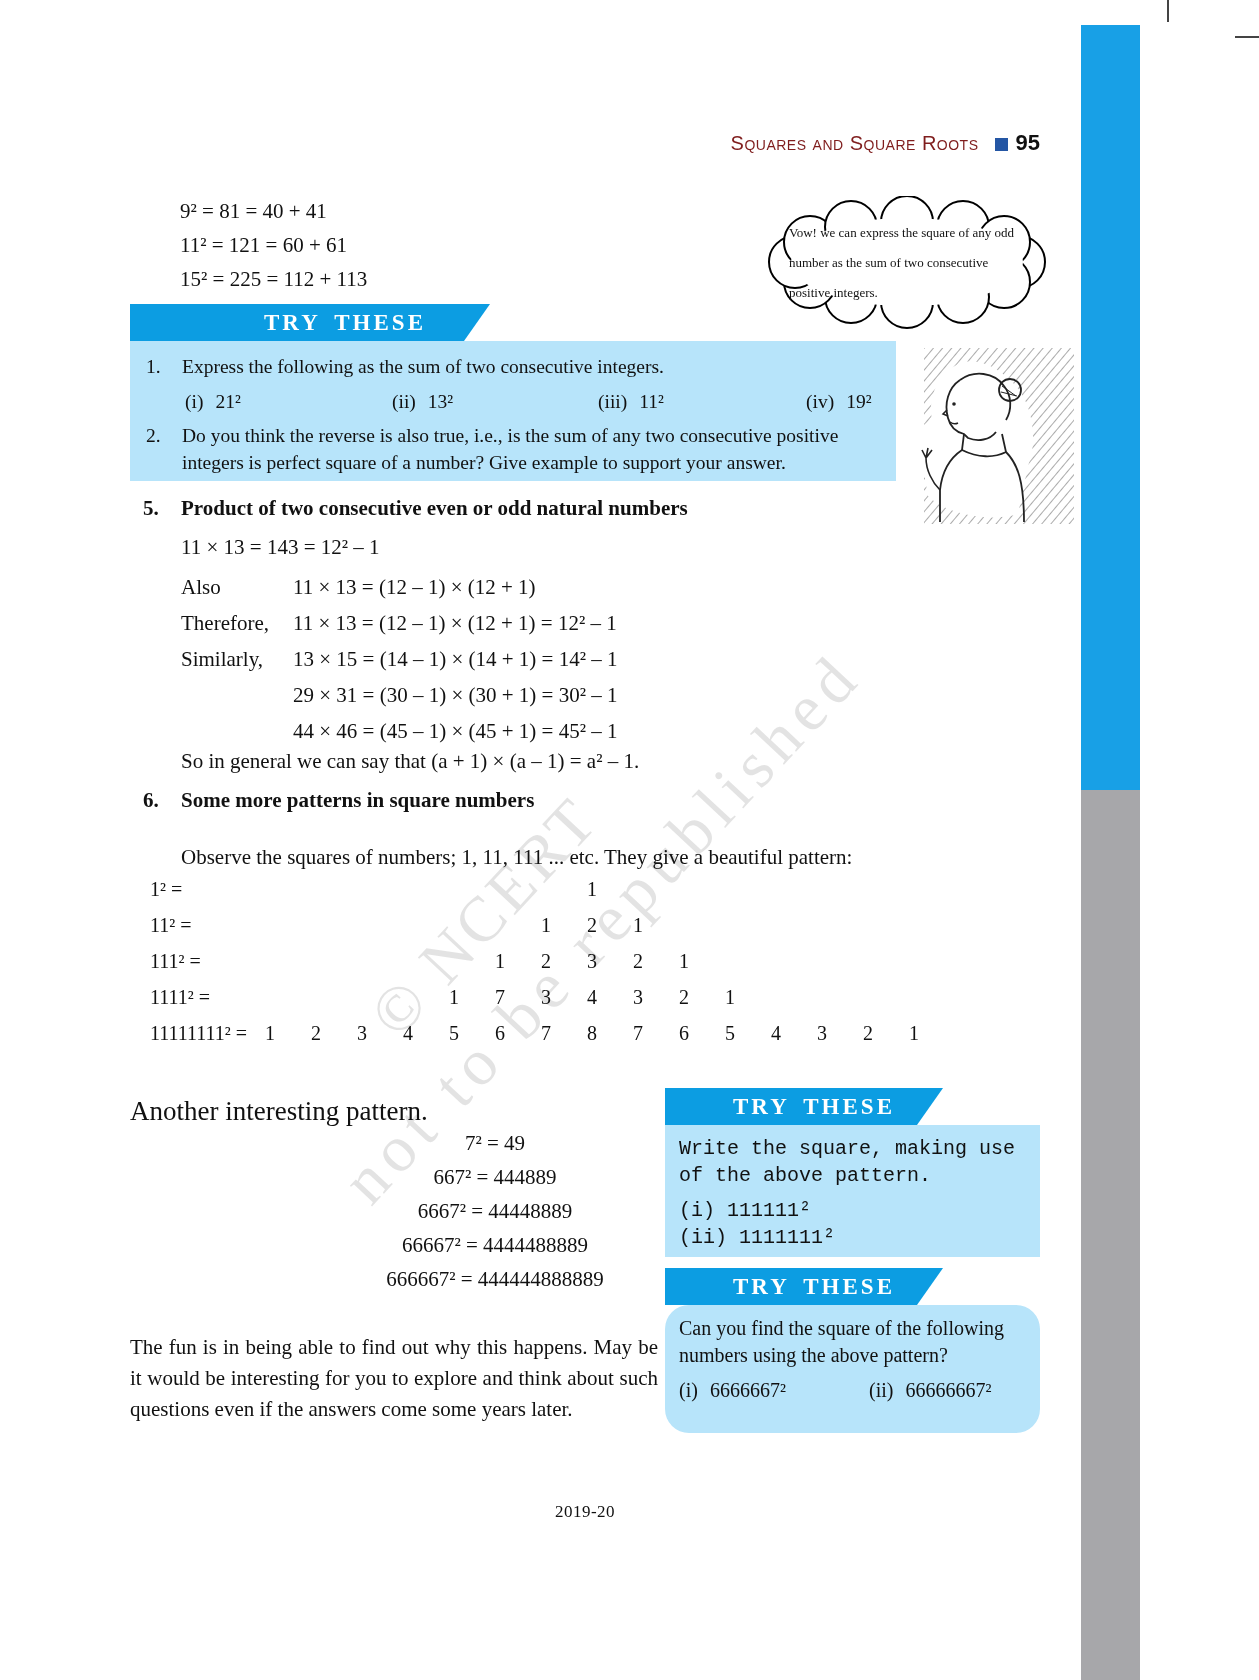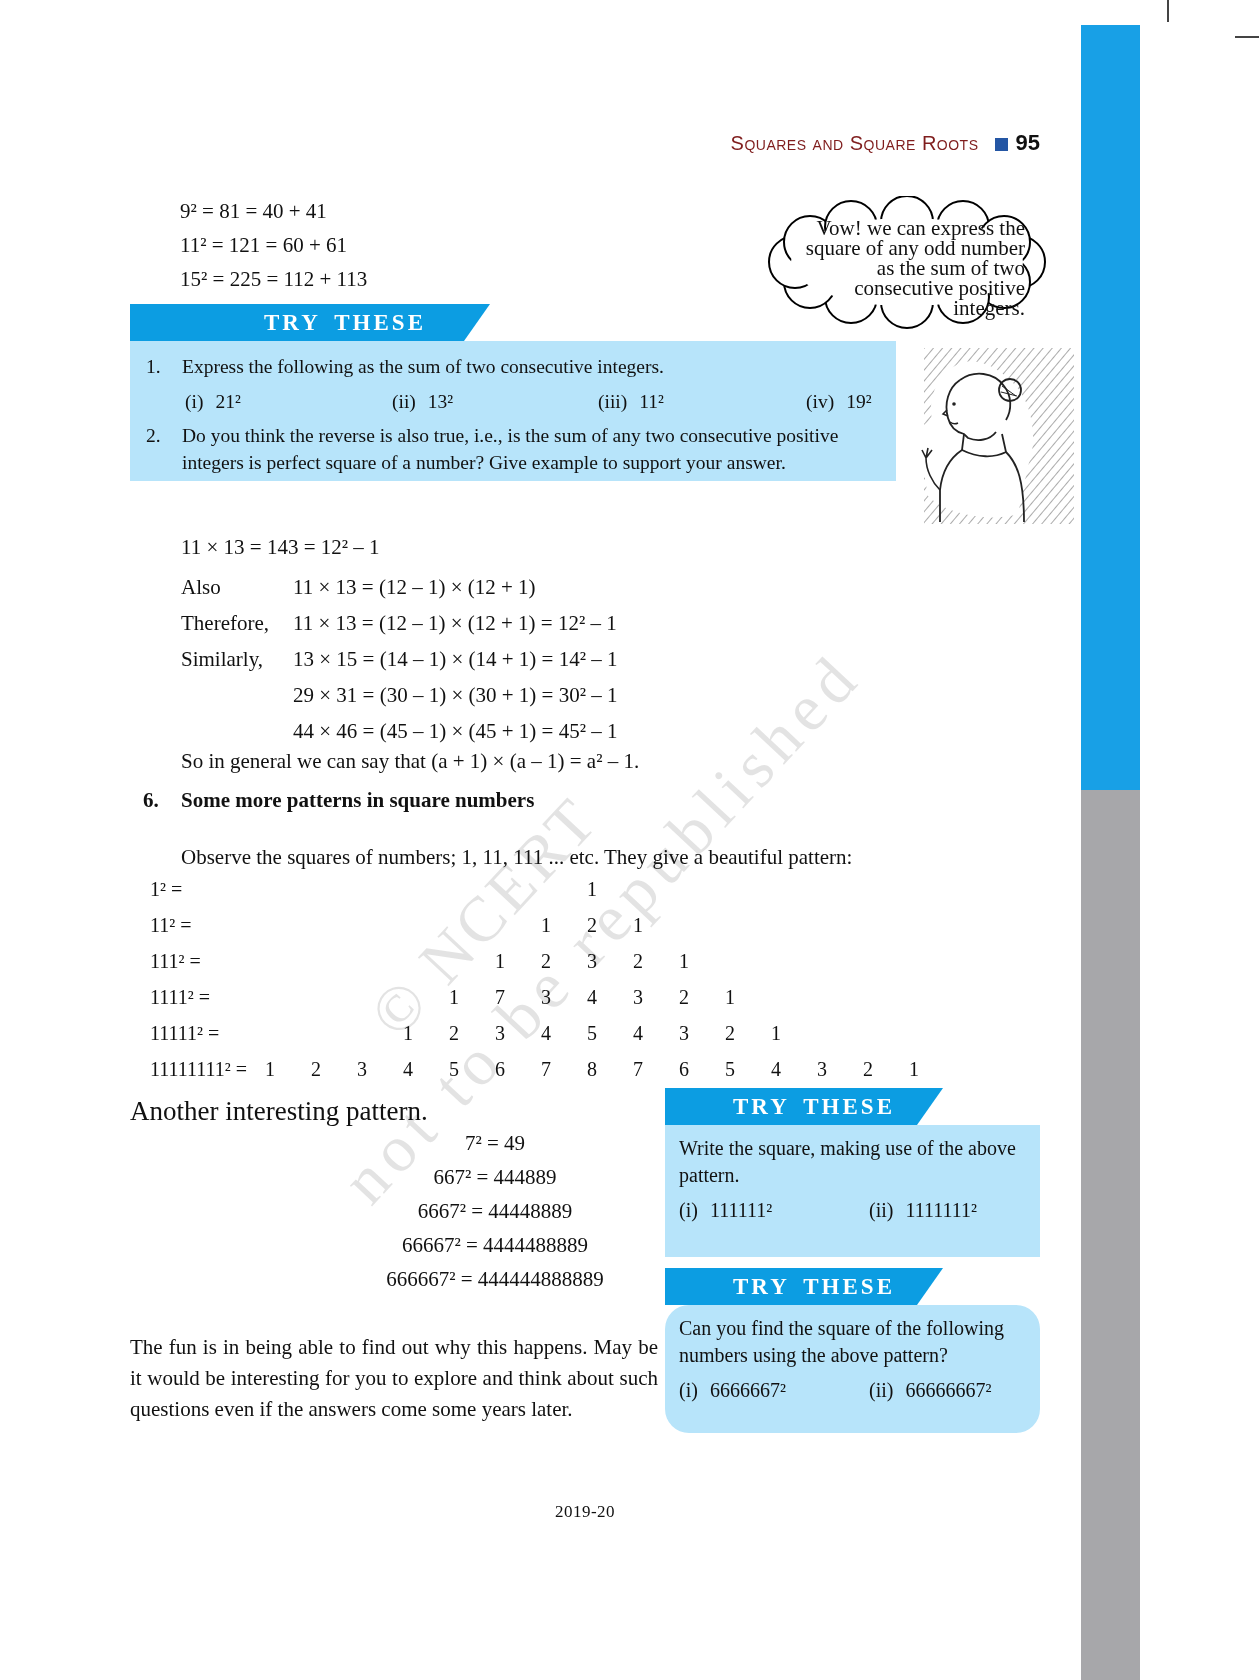--- a/index.html
+++ b/index.html
@@ -30,22 +30,22 @@
   .header-square { display:inline-block; width:13px; height:13px; background:#2456a4;
                    margin:0 8px 0 16px; vertical-align:-1px; }
   .header-page { font-size:22px; font-weight:bold;text-align:center; }
 
   
   .intro-eqs { position:absolute; left:180px; top:194px; font-size:21px; line-height:34px; }
 
   
   .cloud { position:absolute; left:763px; top:196px; width:288px; height:142px; }
   .cloud svg { position:absolute; left:0; top:0; }
-  .cloud-text { position:absolute; left:26px; top:22px; width:236px; font-size:21px;
-                line-height:20px; text-align:right; }
+  .cloud-text { position:absolute; left:26px; top:22px; width:236px; font-size:13px;
+                line-height:30px; text-align:left; }
 
   
   .illustration { position:absolute; left:898px; top:346px; width:178px; height:182px; }
 
   
   .banner { position:absolute; height:37px; background:#0c9de2;
             clip-path:polygon(0 0,100% 0,calc(100% - 26px) 100%,0 100%);
             color:#fff; font-weight:bold; font-size:23px; letter-spacing:3px; word-spacing:6px;
             text-align:center; line-height:37px; }
   .banner-top { left:130px; top:304px; width:360px; text-indent:70px; }
@@ -60,21 +60,21 @@
   .box-top .optrow { position:absolute; left:0; top:47px; width:100%; height:28px; }
   .box-top .opt0 { position:absolute; left:55px; }
   .box-top .opt1 { position:absolute; left:262px; }
   .box-top .opt2 { position:absolute; left:468px; }
   .box-top .opt3 { position:absolute; left:676px; }
   .box-top .n2 { position:absolute; left:16px; top:81px; }
   .box-top .t2 { position:absolute; left:52px; top:81px; width:706px; }
   .opt-label { margin-right:12px; }
 
   .box-mid { left:665px; top:1125px; width:375px; height:132px; padding:10px 14px;
-             box-sizing:border-box; font-size:20px; line-height:27px; }
+             box-sizing:border-box; font-size:20px; line-height:27px;font-family:Liberation Mono, monospace; }
   .box-bot { left:665px; top:1305px; width:375px; height:128px; padding:10px 14px;
              box-sizing:border-box; font-size:20px; line-height:27px;border-radius:24px; }
   .opt-row { margin-top:8px; }
   .opt-row .opt-first { display:inline-block; width:185px; }
 
   
   .s5-head { position:absolute; left:143px; top:496px; font-weight:bold; font-size:21px; }
   .s5-head .secnum { display:inline-block; width:38px; }
   .s5-line1 { position:absolute; left:181px; top:535px; font-size:21px; }
   .s5-rows { position:absolute; left:181px; top:569px; font-size:21px; line-height:36px; }
@@ -176,20 +176,23 @@
     <div class="optrow">
       <span class="opt0"><span class="opt-label">(i)</span><span>21²</span></span>
       <span class="opt1"><span class="opt-label">(ii)</span><span>13²</span></span>
       <span class="opt2"><span class="opt-label">(iii)</span><span>11²</span></span>
       <span class="opt3"><span class="opt-label">(iv)</span><span>19²</span></span>
     </div>
     <span class="n2">2.</span>
     <div class="t2">Do you think the reverse is also true, i.e., is the sum of any two consecutive positive integers is perfect square of a number? Give example to support your answer.</div>
   </div>
 
+  <div class="s5-head">
+    <span class="secnum">5.</span><span>Product of two consecutive even or odd natural numbers</span>
+  </div>
   <div class="s5-line1">11 × 13 = 143 = 12² – 1</div>
   <div class="s5-rows">
     <div><span class="rlabel">Also</span><span>11 × 13 = (12 – 1) × (12 + 1)</span></div>
     <div><span class="rlabel">Therefore,</span><span>11 × 13 = (12 – 1) × (12 + 1) = 12² – 1</span></div>
     <div><span class="rlabel">Similarly,</span><span>13 × 15 = (14 – 1) × (14 + 1) = 14² – 1</span></div>
     <div><span class="rlabel"></span><span>29 × 31 = (30 – 1) × (30 + 1) = 30² – 1</span></div>
     <div><span class="rlabel"></span><span>44 × 46 = (45 – 1) × (45 + 1) = 45² – 1</span></div>
   </div>
   <div class="s5-conc">So in general we can say that (a + 1) × (a – 1) = a² – 1.</div>
 
@@ -209,24 +212,20 @@
     </div>
     <div class="pyr-row">
       <span class="pyr-label">111² =</span>
       <div class="pyr-digits">1 2 3 2 1</div>
     </div>
     <div class="pyr-row">
       <span class="pyr-label">1111² =</span>
       <div class="pyr-digits">1 7 3 4 3 2 1</div>
     </div>
     <div class="pyr-row">
-      <span class="pyr-label">11111² =</span>
-      <div class="pyr-digits">1 2 3 4 5 4 3 2 1</div>
-    </div>
-    <div class="pyr-row">
       <span class="pyr-label">11111111² =</span>
       <div class="pyr-digits">1 2 3 4 5 6 7 8 7 6 5 4 3 2 1</div>
     </div>
   </div>
 
   <div class="another">Another interesting pattern.</div>
 
   <div class="pattern2">
     <div>7² = 49</div>
     <div>667² = 444889</div>

